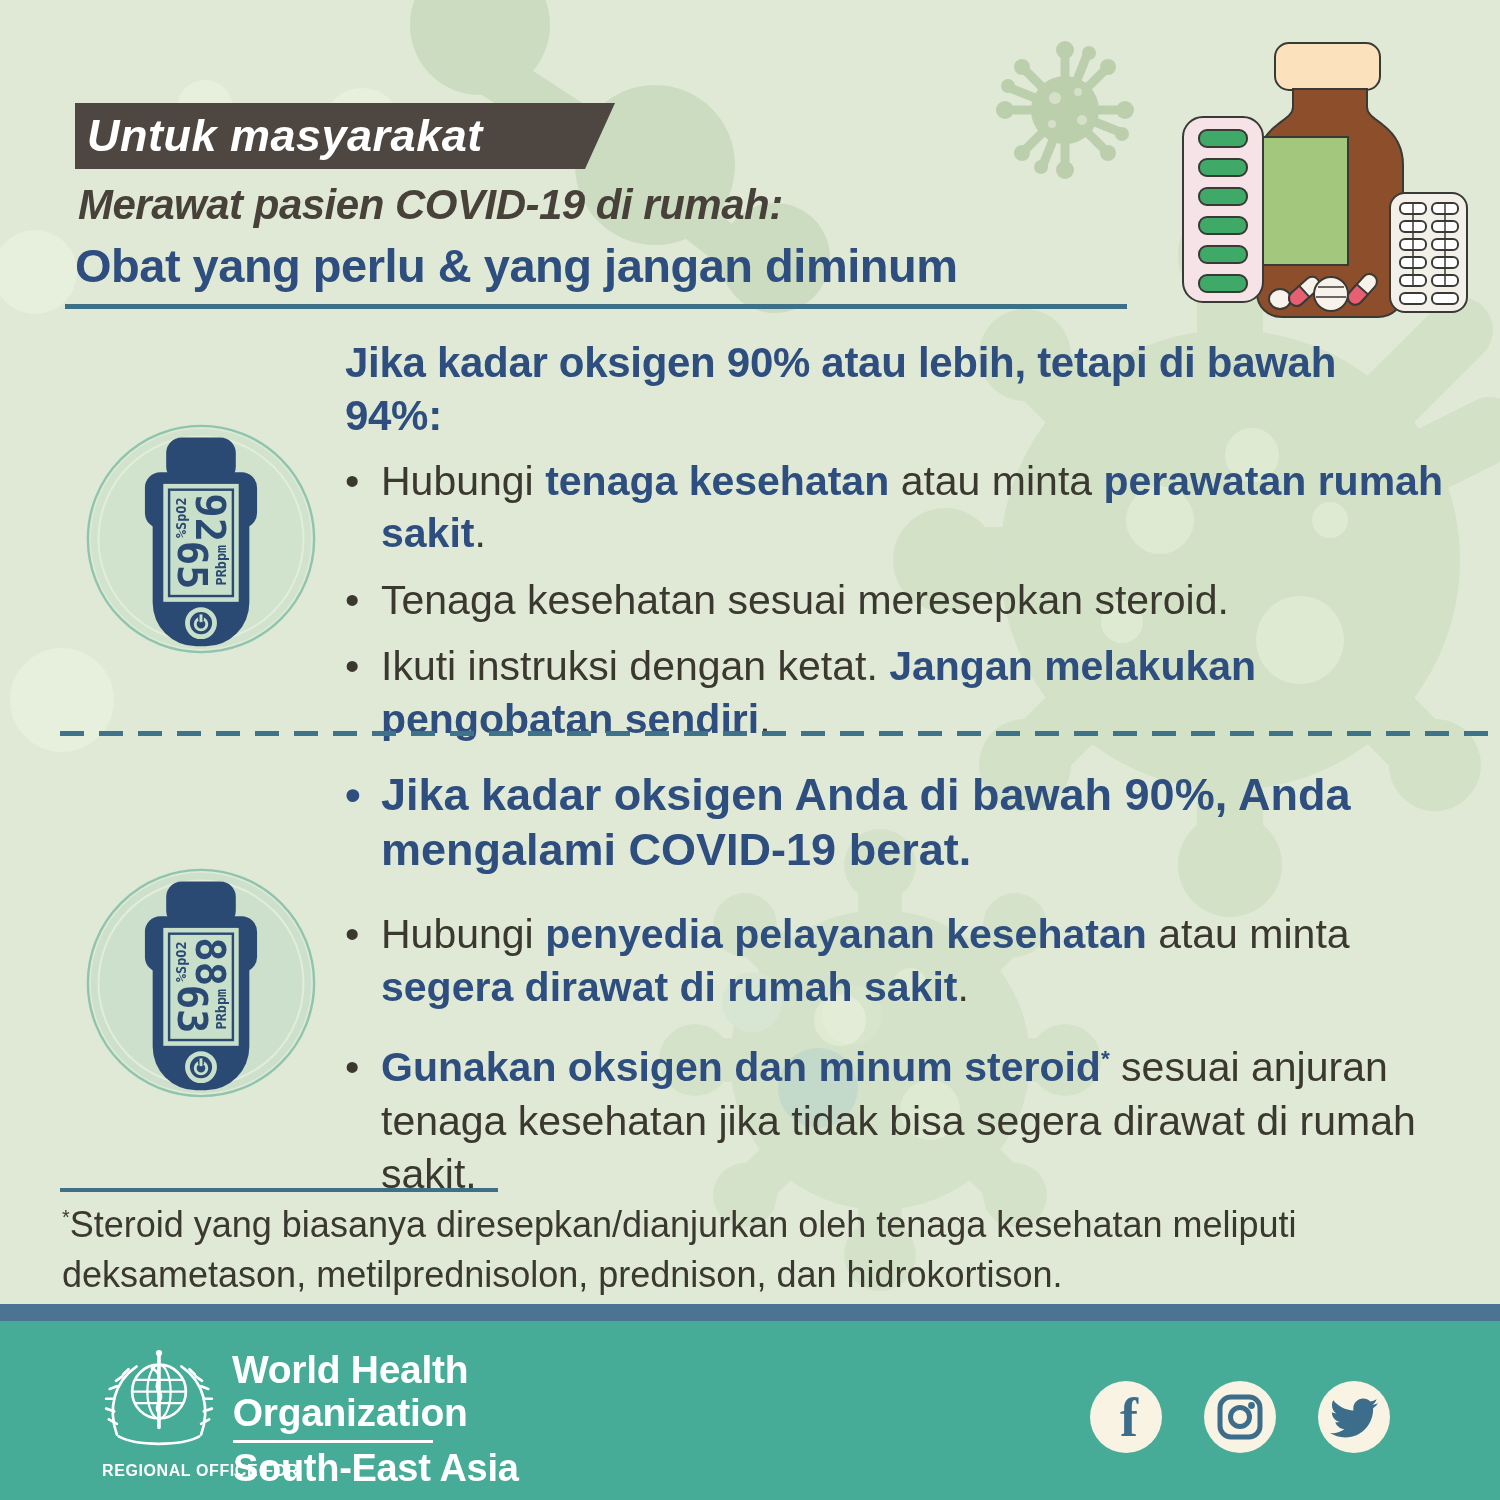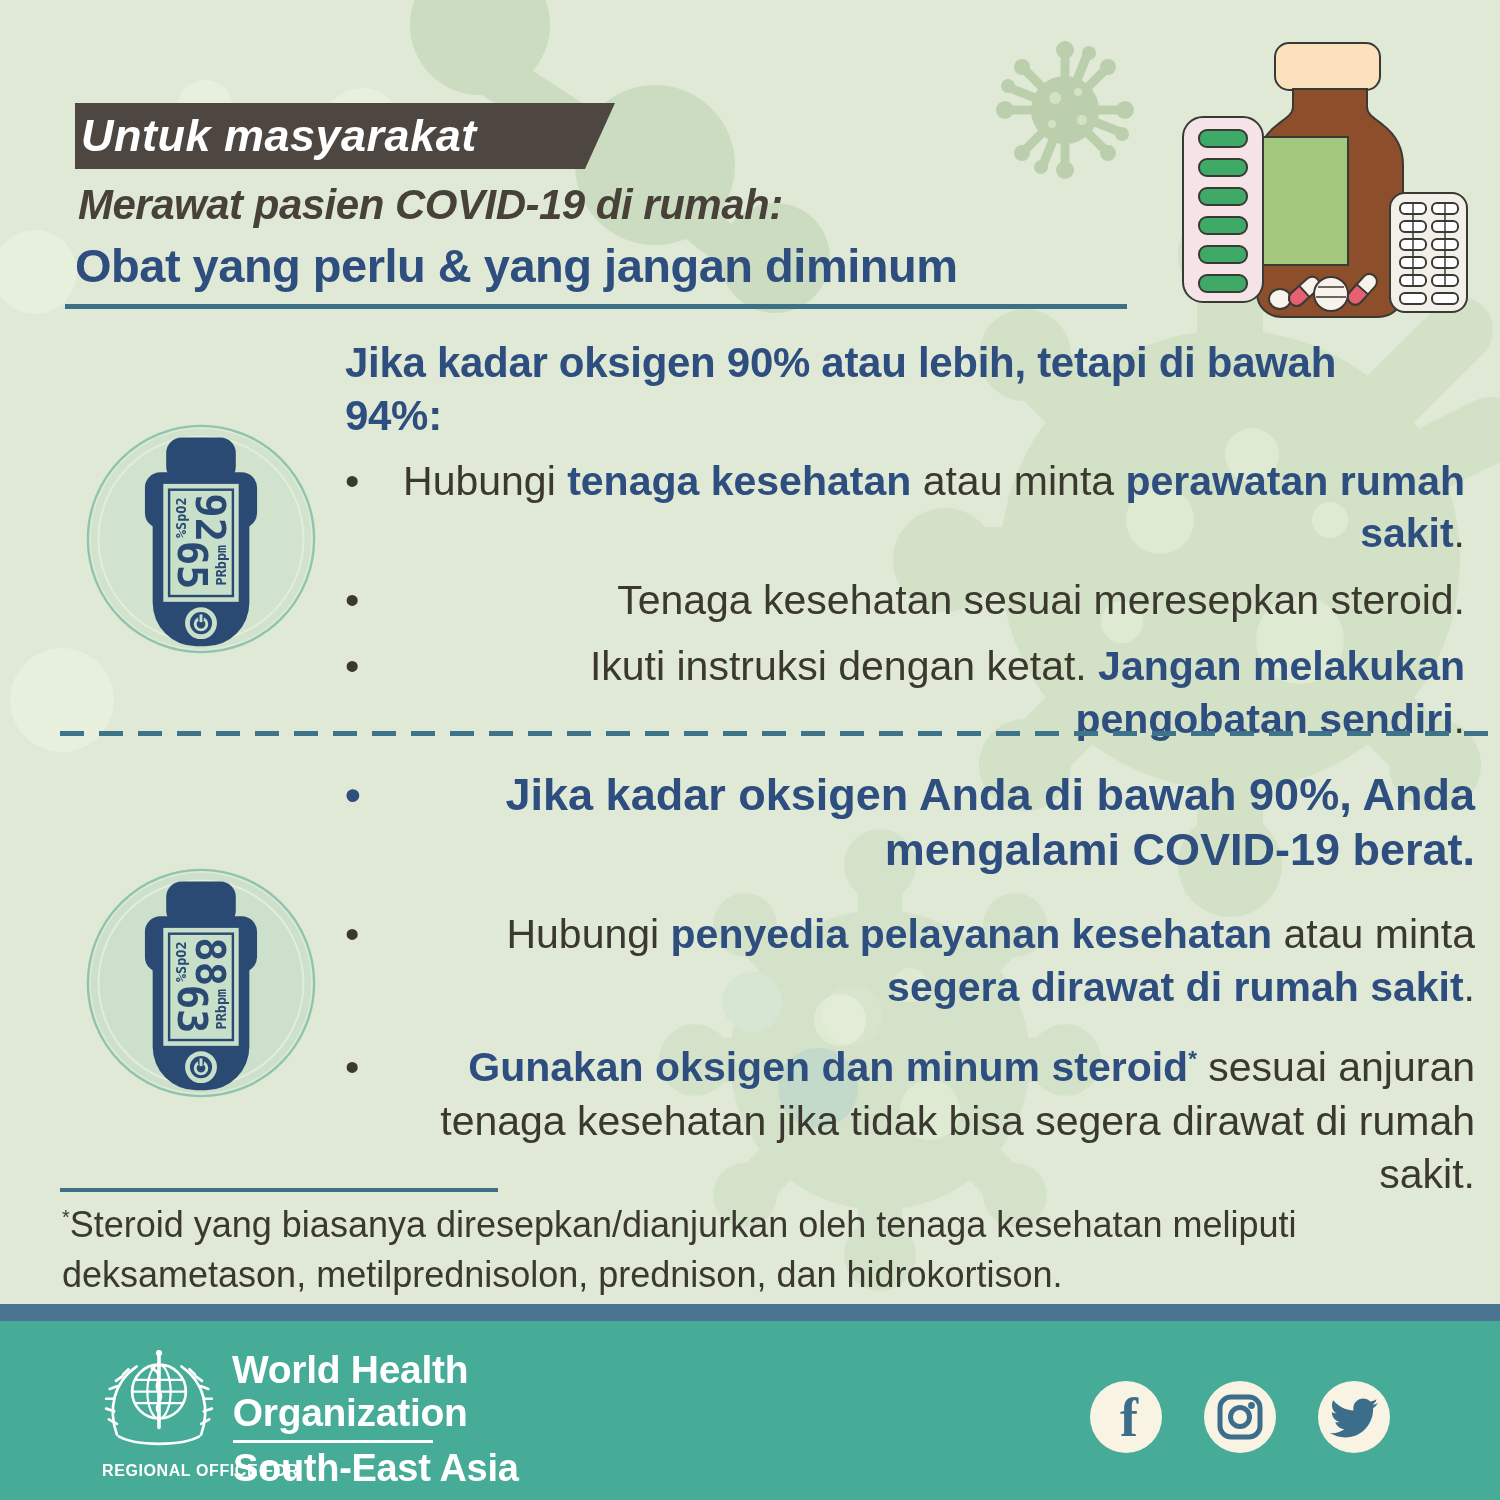--- a/index.html
+++ b/index.html
@@ -6,34 +6,34 @@
   .canvas{
     position:relative;width:1500px;height:1500px;overflow:hidden;
     background:#dfe9d6;
     font-family:"Liberation Sans",sans-serif;
   }
   .abs{position:absolute;}
   
   .banner{
     left:75px;top:103px;width:540px;height:66px;background:#4e4741;
     clip-path:polygon(0 0,100% 0,calc(100% - 30px) 100%,0 100%);
-    display:flex;align-items:center;padding-left:6px;box-sizing:border-box;
+    display:flex;align-items:center;padding-left:12px;box-sizing:border-box;
   }
   .banner span{color:#ffffff;font-size:45px;font-weight:bold;font-style:italic;letter-spacing:.5px;}
   .subtitle{left:78px;top:181px;color:#474139;font-size:42px;font-weight:bold;font-style:italic;letter-spacing:-.5px;text-align:center;}
   .title{left:75px;top:238px;color:#2d4e7e;font-size:47px;font-weight:bold;letter-spacing:-.5px;}
   .title-rule{left:65px;top:304px;width:1062px;height:5px;background:#3b7086;}
   
   .sec1-heading{left:345px;top:337px;width:1015px;color:#2d4e7e;font-size:42px;font-weight:bold;line-height:1.26;letter-spacing:-.3px;}
   .sec1-bullets{left:345px;top:455px;width:1120px;}
   .sec2-bullets{left:345px;top:768px;width:1130px;}
   .bullet-row{display:flex;margin-bottom:14px;color:#3b382f;font-size:41px;line-height:1.28;}
   .sec2-bullets .bullet-row{margin-bottom:27px;line-height:1.3;}
   .bullet-row .dot{flex:0 0 36px;color:#3b382f;}
-  .bullet-row .bullet-text{flex:1;text-align:right;}
+  .bullet-row .bullet-text{flex:1;}
   .bullet-row.large{font-size:45px;font-weight:bold;line-height:1.22;color:#2d4e7e;margin-bottom:30px;}
   .bullet-row.large .dot{color:#2d4e7e;}
   .b-navy{color:#2d4e7e;font-weight:bold;}
   sup{font-size:55%;}
   
   .dashed-divider{
     left:60px;top:731px;width:1436px;height:5px;
     background:repeating-linear-gradient(90deg,#3f7389 0 24px,rgba(0,0,0,0) 24px 39px);
   }
   .footnote-rule{left:60px;top:1188px;width:438px;height:4px;background:#3f7086;}

